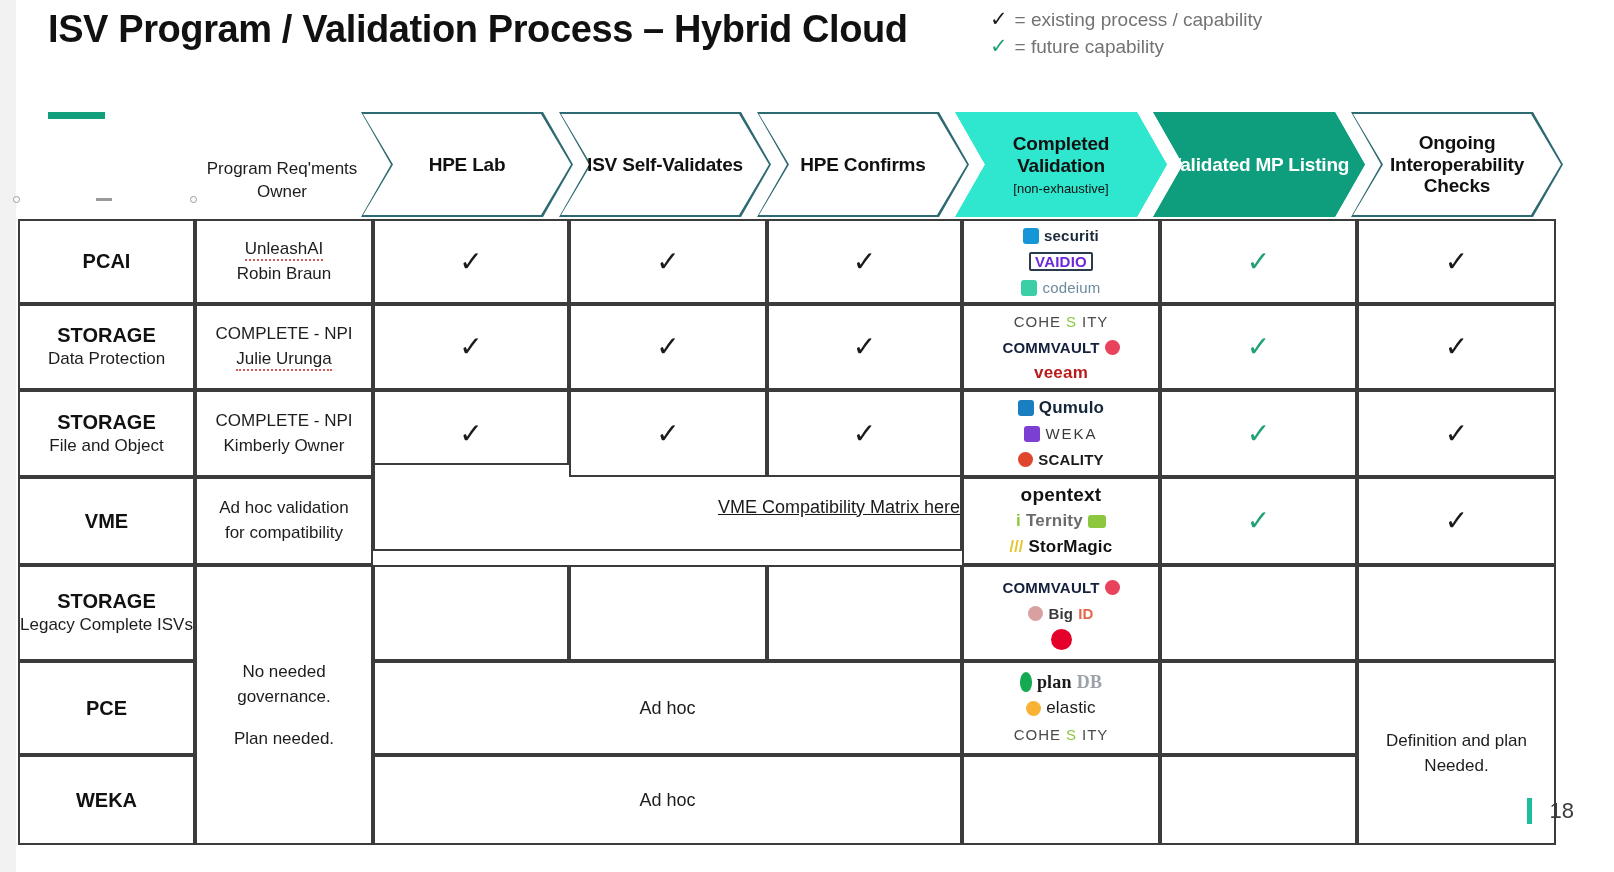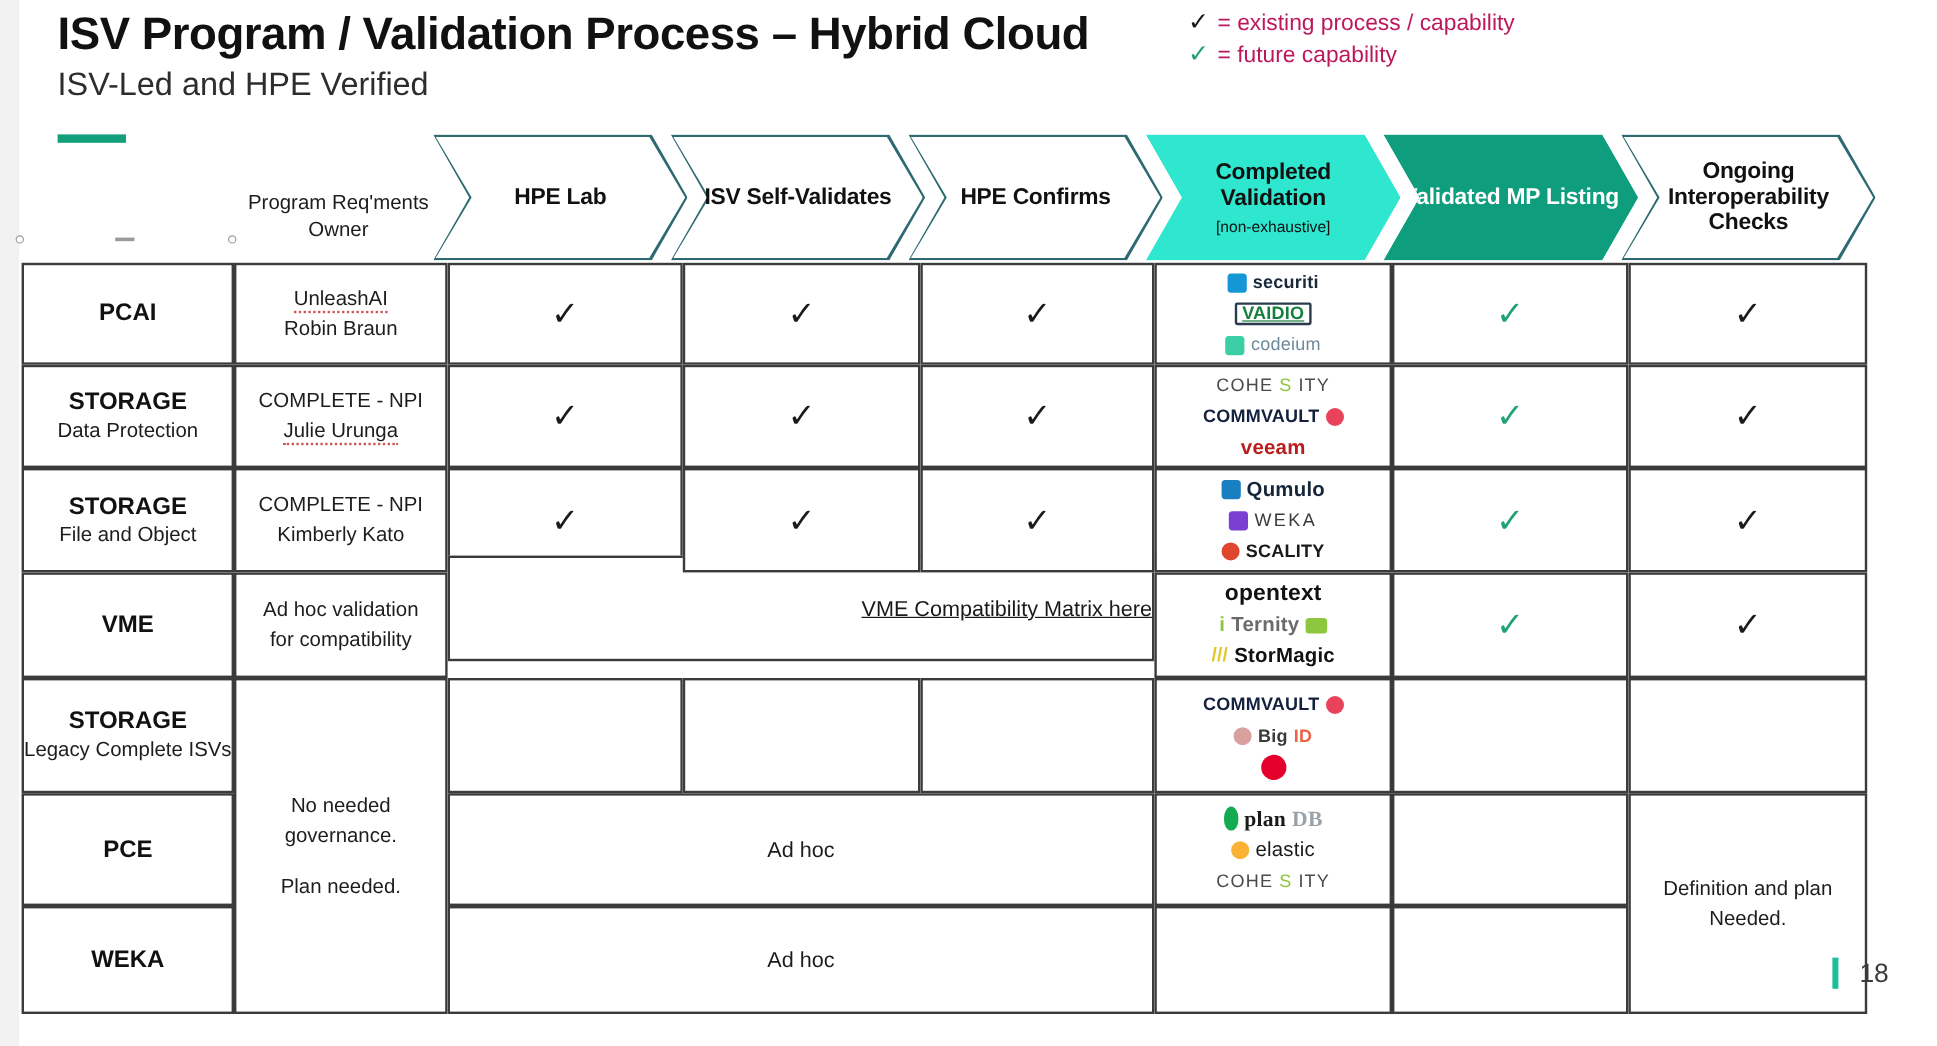--- a/index.html
+++ b/index.html
@@ -27,21 +27,21 @@
   .accent-bar {
     position: absolute; left: 48px; top: 112px;
     width: 57px; height: 7px; background: #12a07c;
   }
   
   .legend { position: absolute; left: 990px; top: 8px; }
   .legend-row { display: flex; align-items: baseline; gap: 7px; height: 27px; }
   .legend-check { font-size: 21px; line-height: 1; }
   .legend-check.black { color: #1b1b1b; }
   .legend-check.green { color: #21a179; }
-  .legend-text { font-size: 19px; color: #be185d; }
+  .legend-text { font-size: 19px; color: #737373; }
   
   .handle-dot {
     position: absolute; width: 7px; height: 7px; border-radius: 50%;
     border: 1px solid #9a9a9a; background: #fff;
   }
   .handle-bar {
     position: absolute; width: 16px; height: 3px; background: #9a9a9a;
   }
   
   .owner-header {
@@ -123,21 +123,20 @@
   .caret::before { top: 0; }
   .caret::after { bottom: 0; }
 </style>
 </head>
 <body>
 
 <div class="slide-gutter"></div>
 
 <div class="title-wrap">
   <div class="deck-title">ISV Program / Validation Process – Hybrid Cloud</div>
-  <div class="deck-subtitle">ISV-Led and HPE Verified</div>
 </div>
 <div class="accent-bar"></div>
 
 <div class="legend">
   <div class="legend-row">
     <span class="legend-check black">✓</span>
     <span class="legend-text">= existing process / capability</span>
   </div>
   <div class="legend-row">
     <span class="legend-check green">✓</span>
@@ -208,21 +207,21 @@
   <div class="cell" style="left:177px; top:0; width:178px; height:85px;">
     <div class="owner-txt"><span class="squig">UnleashAI</span></div>
     <div class="owner-txt">Robin Braun</div>
   </div>
   <div class="cell" style="left:177px; top:85px; width:178px; height:86px;">
     <div class="owner-txt">COMPLETE - NPI</div>
     <div class="owner-txt"><span class="squig">Julie Urunga</span></div>
   </div>
   <div class="cell" style="left:177px; top:171px; width:178px; height:87px;">
     <div class="owner-txt">COMPLETE - NPI</div>
-    <div class="owner-txt">Kimberly Kato</div>
+    <div class="owner-txt">Kimberly Owner</div>
   </div>
   <div class="cell" style="left:177px; top:258px; width:178px; height:88px;">
     <div class="owner-txt">Ad hoc validation</div>
     <div class="owner-txt">for compatibility</div>
   </div>
 
   <div class="cell" style="left:177px; top:346px; width:178px; height:280px;">
     <div class="note-txt">No needed</div>
     <div class="note-txt">governance.</div>
     <div class="note-gap"></div>
@@ -275,21 +274,21 @@
   </div>
   <div class="cell" style="left:749px; top:346px; width:195px; height:96px;"></div>
 
   <div class="cell" style="left:944px; top:0; width:198px; height:85px;">
     <div class="logo-stack">
       <div class="logo">
         <span class="sq" style="background:#1596d6;"></span>
         <span class="logo-word" style="color:#1a2a3a;">securiti</span>
       </div>
       <div class="logo box-outline">
-        <span class="logo-word" style="color:#15803d;text-decoration:underline;">VAIDIO</span>
+        <span class="logo-word" style="color:#6d28d9;">VAIDIO</span>
       </div>
       <div class="logo">
         <span class="sq" style="background:#3ccfa5;"></span>
         <span class="logo-word" style="color:#6c8a9c; font-weight:normal;">codeium</span>
       </div>
     </div>
   </div>
 
   <div class="cell" style="left:944px; top:85px; width:198px; height:86px;">
     <div class="logo-stack">

